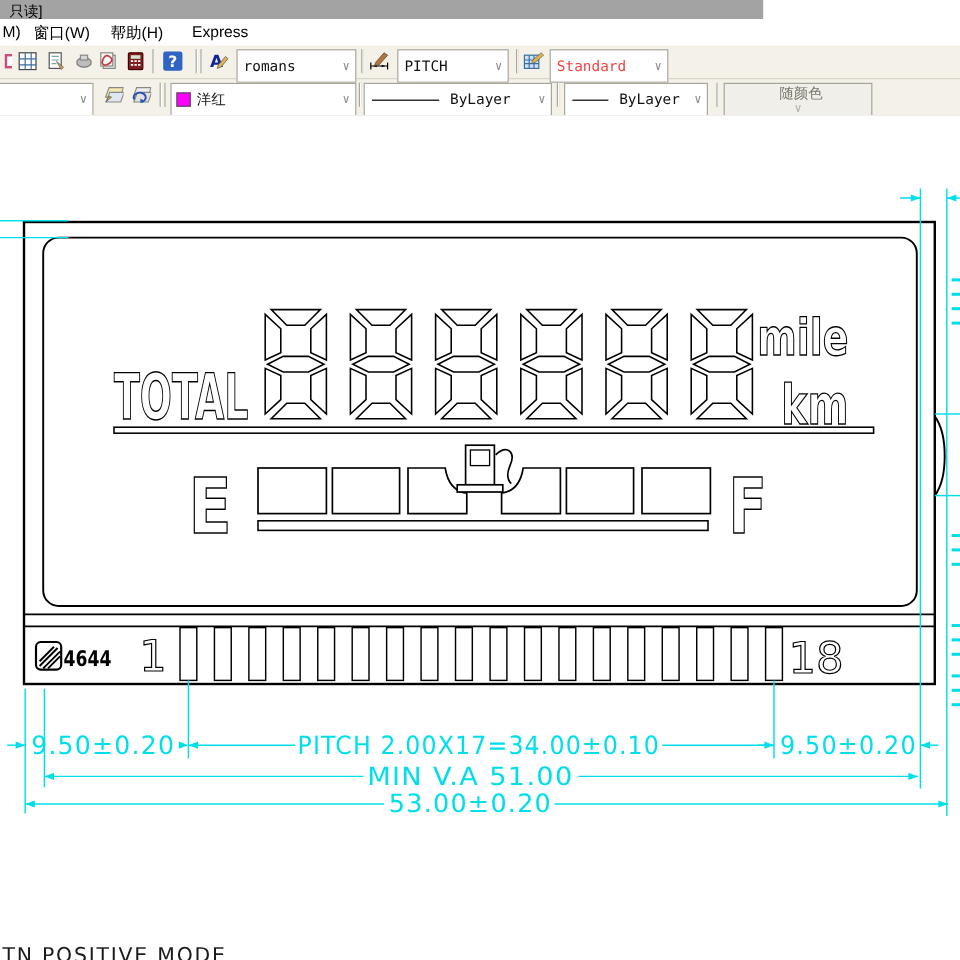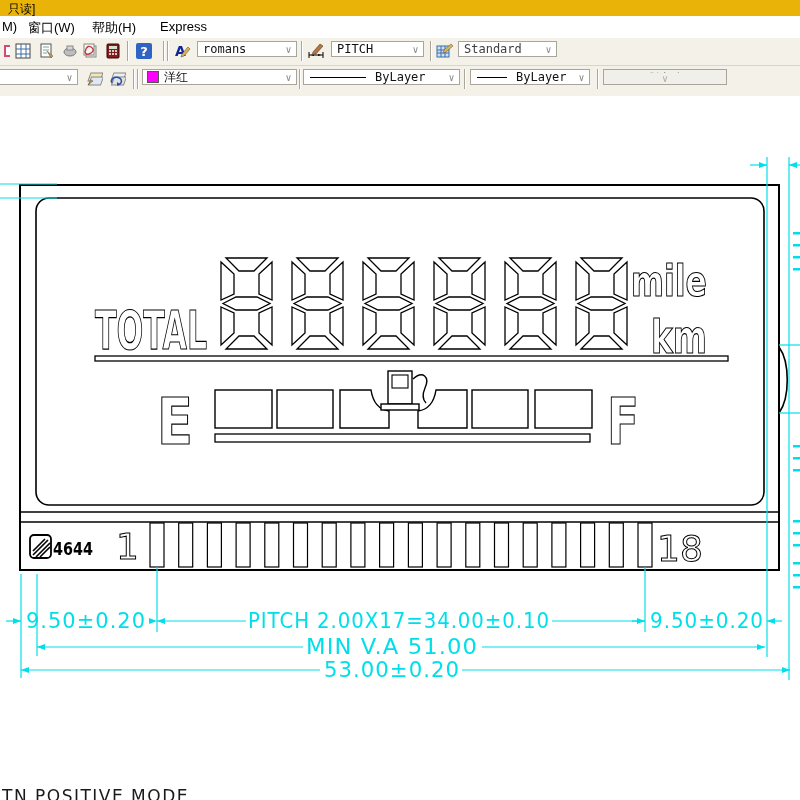--- a/index.html
+++ b/index.html
@@ -1,32 +1,32 @@
 <!DOCTYPE html>
 <html><head>
 <meta charset="utf-8">
 <style>
   html,body{margin:0;padding:0;}
   body{width:800px;height:800px;overflow:hidden;background:#fff;
        font-family:"Liberation Sans","DejaVu Sans",sans-serif;position:relative;}
   .abs{position:absolute;}
   
-  #titlebar{left:0;top:0;width:800px;height:16px;background:#eab308;}
+  #titlebar{left:0;top:0;width:636px;height:16px;background:#a3a3a3;}
   #title-tail{left:8px;top:1px;font-size:12px;color:#000;}
   #menubar{left:0;top:16px;width:800px;height:22px;background:#fff;}
   .menu-item{position:absolute;top:3px;font-size:13px;color:#000;white-space:nowrap;cursor:default;}
   
   #toolbars{left:0;top:38px;width:800px;height:58px;background:#f3f1e8;
             border-bottom:1px solid #98948a;}
   .tb-row1{position:absolute;left:0;top:0;width:800px;height:27px;border-bottom:1px solid #d8d5c9;}
   .tb-row2{position:absolute;left:0;top:28px;width:800px;height:28px;}
   .tbtn{position:absolute;width:20px;height:20px;top:3px;display:flex;align-items:center;
         justify-content:center;}
   .sep{position:absolute;top:3px;width:1px;height:20px;background:#aaa79a;border-right:1px solid #fff;}
-  .combo{position:absolute;top:3px;height:16px;background:#fff;border:1px solid #a9a59a;
+  .combo{position:absolute;top:3px;height:28px;background:#fff;border:1px solid #a9a59a;
          display:flex;align-items:center;font-family:"DejaVu Sans Mono","Liberation Mono",monospace;
          font-size:12px;color:#111;box-sizing:border-box;}
   .combo .val{flex:1;padding-left:5px;white-space:nowrap;overflow:hidden;}
   .combo .arrow{width:15px;text-align:center;color:#8b8b8b;font-size:10px;}
   .combo.disabled{background:#f0efe9;color:#79766c;flex-direction:column;}
   .swatch{width:10px;height:10px;margin-left:4px;border:1px solid #555;}
   .lineglyph{display:inline-block;height:1px;background:#000;margin:0 4px 0 6px;}
   .cjk{font-family:Liberation Sans, sans-serif;}
   
   #canvas{left:0;top:96px;width:800px;height:782px;background:#fff;}
@@ -121,21 +121,21 @@
     </div>
     <span class="sep" style="left:430px"></span>
     <span class="tbtn" style="left:435px">
       <svg width="18" height="18">
           <rect x="1" y="4" width="12" height="11" fill="#cfe0f5" stroke="#3a6ea5"></rect>
           <path d="M1 8h12M1 11h12M5 4v11M9 4v11" stroke="#3a6ea5"></path>
           <path d="M8 8l7-6 2 2-7 6-3 1z" fill="#e0b24c" stroke="#555" stroke-width=".5"></path>
         </svg>
     </span>
     <div class="combo" style="left:458px;width:99px">
-      <span class="val" style="color:#404040">Standard</span>
+      <span class="val" style="color:#ef4444">Standard</span>
       <span class="arrow">∨</span>
     </div>
   </div>
 
   <div class="tb-row2">
     <div class="combo" style="left:-60px;width:138px">
       <span class="val"></span>
       <span class="arrow">∨</span>
     </div>
     <span class="tbtn" style="left:84px">

